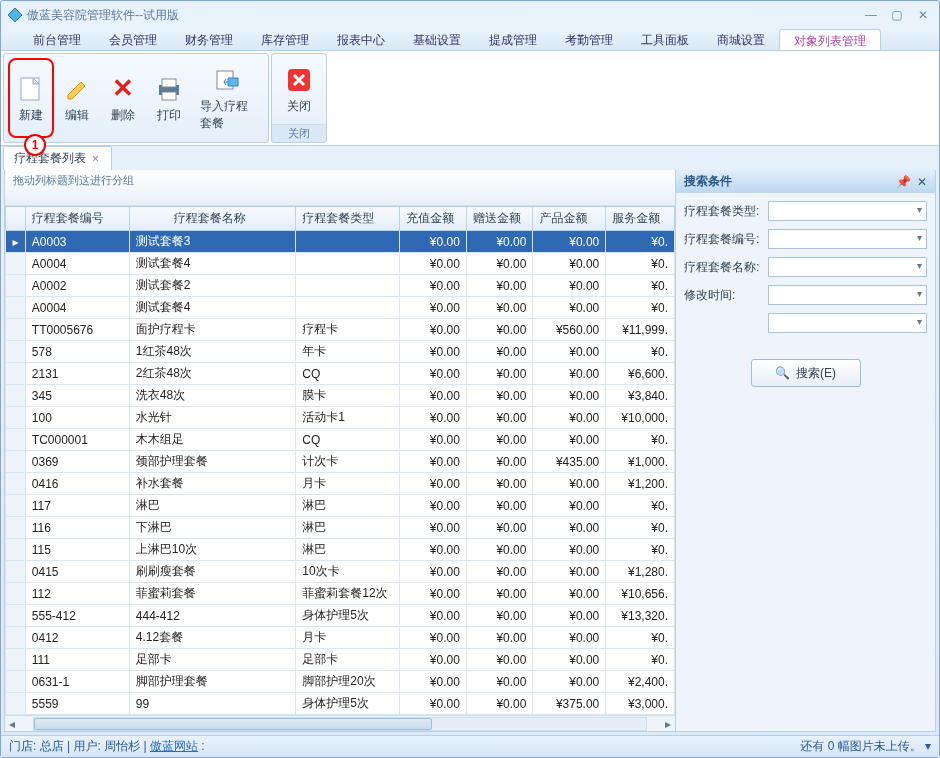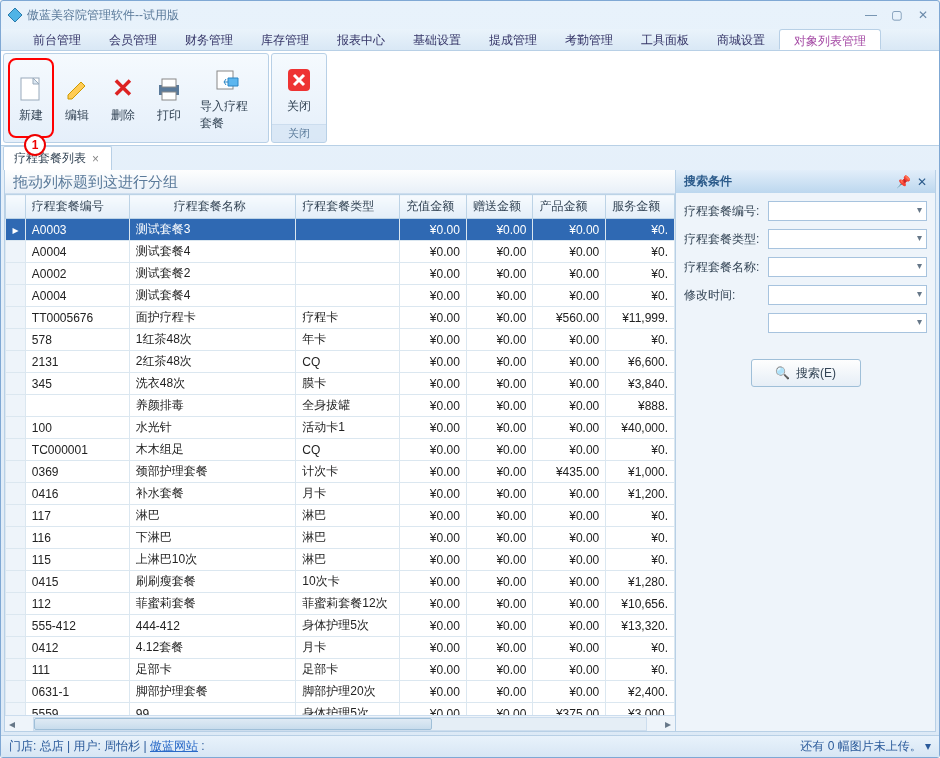--- a/index.html
+++ b/index.html
@@ -20,21 +20,21 @@
 .ribbon-btn .ico{width:32px;height:32px;display:flex;align-items:center;justify-content:center;font-size:22px;}
 .ribbon-btn .lbl{color:#345;margin-top:2px;}
 .ribbon-group-title{text-align:center;color:#5a7a9a;font-size:11px;padding:1px 0;background:rgba(200,220,240,0.4);border-top:1px solid #cde;}
 .new-highlight{border:2px solid #f00;border-radius:8px;}
 .circle-num{position:absolute;left:24px;top:134px;width:22px;height:22px;border:2px solid #e00;border-radius:50%;color:#e00;display:flex;align-items:center;justify-content:center;font-weight:bold;background:#fff;}
 .tabstrip{height:24px;display:flex;align-items:flex-end;padding-left:2px;}
 .tab{background:#fff;border:1px solid #b8d0e6;border-bottom:none;padding:3px 12px 3px 10px;border-radius:2px 2px 0 0;color:#345;display:flex;align-items:center;gap:6px;}
 .tab .x{color:#888;cursor:pointer;}
 .body-area{flex:1;background:#fff;margin:0 3px 3px 3px;border:1px solid #b8d0e6;border-top:none;display:flex;min-height:0;}
 .grid-pane{flex:1;display:flex;flex-direction:column;min-width:0;}
-.group-hdr{height:24px;padding:3px 8px;color:#5a7a9a;font-size:15px;background:linear-gradient(#fefefe,#e8f0f8);border-bottom:1px solid #cde;}
+.group-hdr{height:36px;padding:3px 8px;color:#5a7a9a;font-size:11px;background:linear-gradient(#fefefe,#e8f0f8);border-bottom:1px solid #cde;}
 .grid-wrap{flex:1;overflow:hidden;position:relative;}
 table.grid{border-collapse:collapse;width:100%;}
 table.grid th{background:linear-gradient(#f7fbfe,#e3eef8);border:1px solid #bcd3e6;padding:3px 6px;color:#345;text-align:left;font-weight:normal;white-space:nowrap;}
 table.grid td{border:1px solid #dbe7f0;padding:2px 6px;color:#222;white-space:nowrap;}
 table.grid td.num{text-align:right;}
 table.grid tbody tr.sel td{background:#2f69b3;color:#fff;}
 table.grid td.rowhdr{background:#eef4fa;width:14px;text-align:center;color:#456;}
 .hscroll{height:16px;background:#eef4fa;border-top:1px solid #cde;display:flex;align-items:center;}
 .hscroll .track{flex:1;height:14px;background:#e5eef6;border:1px solid #cde;position:relative;margin:0 14px;}
 .hscroll .thumb{position:absolute;left:0;top:0;height:12px;width:65%;background:linear-gradient(#dfeaf4,#c8dcec);border:1px solid #9fbfd8;border-radius:2px;}
@@ -248,37 +248,27 @@
                 <td>345</td>
                 <td>洗衣48次</td>
                 <td>膜卡</td>
                 <td class="num">¥0.00</td>
                 <td class="num">¥0.00</td>
                 <td class="num">¥0.00</td>
                 <td class="num">¥3,840.</td>
               </tr>
               <tr>
                 <td class="rowhdr"></td>
-                <td></td>
-                <td>养颜排毒</td>
-                <td>全身拔罐</td>
-                <td class="num">¥0.00</td>
-                <td class="num">¥0.00</td>
-                <td class="num">¥0.00</td>
-                <td class="num">¥888.</td>
-              </tr>
-              <tr>
-                <td class="rowhdr"></td>
                 <td>100</td>
                 <td>水光针</td>
                 <td>活动卡1</td>
                 <td class="num">¥0.00</td>
                 <td class="num">¥0.00</td>
                 <td class="num">¥0.00</td>
-                <td class="num">¥40,000.</td>
+                <td class="num">¥10,000.</td>
               </tr>
               <tr>
                 <td class="rowhdr"></td>
                 <td>TC000001</td>
                 <td>木木组足</td>
                 <td>CQ</td>
                 <td class="num">¥0.00</td>
                 <td class="num">¥0.00</td>
                 <td class="num">¥0.00</td>
                 <td class="num">¥0.</td>
@@ -418,25 +408,25 @@
     <div class="search-pane">
       <div class="search-hdr">
         <span class="ttl">搜索条件</span>
         <span class="ctrls">
           <span>📌</span>
           <span>✕</span>
         </span>
       </div>
       <div class="search-body">
         <div class="form-row">
+            <label>疗程套餐类型:</label>
+            <div class="combo"></div>
+          </div>
+        <div class="form-row">
             <label>疗程套餐编号:</label>
-            <div class="combo"></div>
-          </div>
-        <div class="form-row">
-            <label>疗程套餐类型:</label>
             <div class="combo"></div>
           </div>
         <div class="form-row">
             <label>疗程套餐名称:</label>
             <div class="combo"></div>
           </div>
         <div class="form-row">
             <label>修改时间:</label>
             <div class="combo"></div>
           </div>

